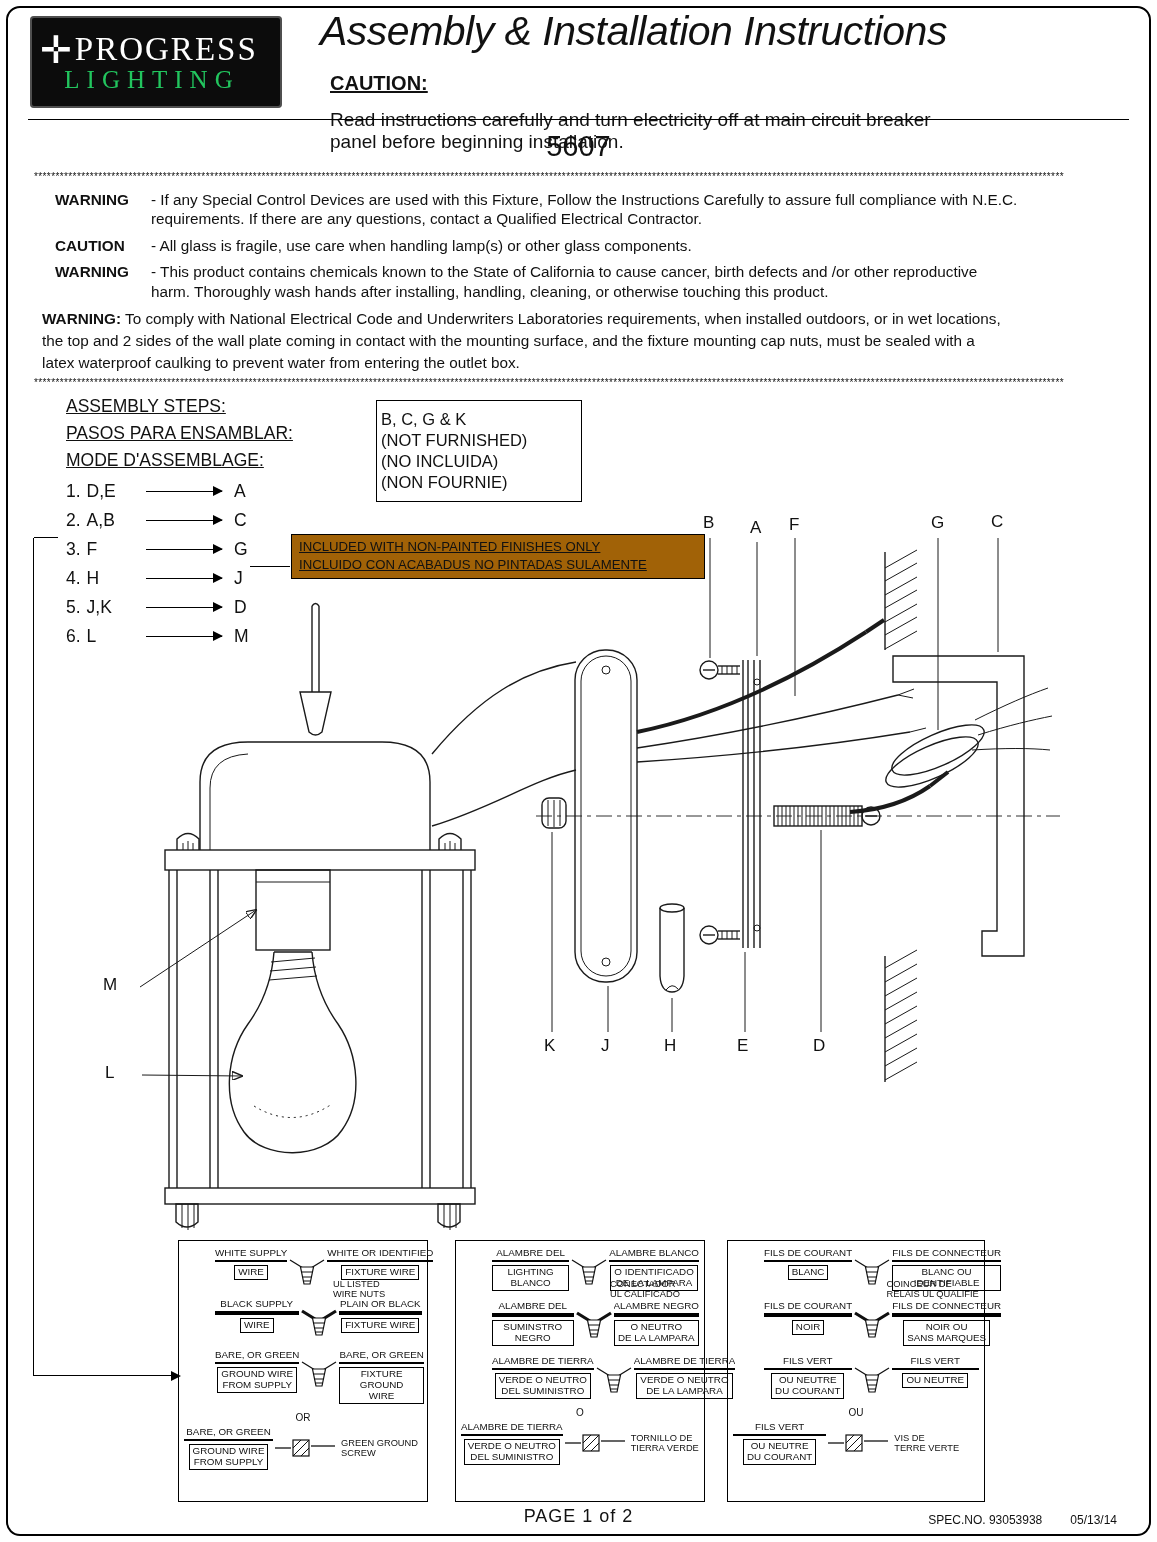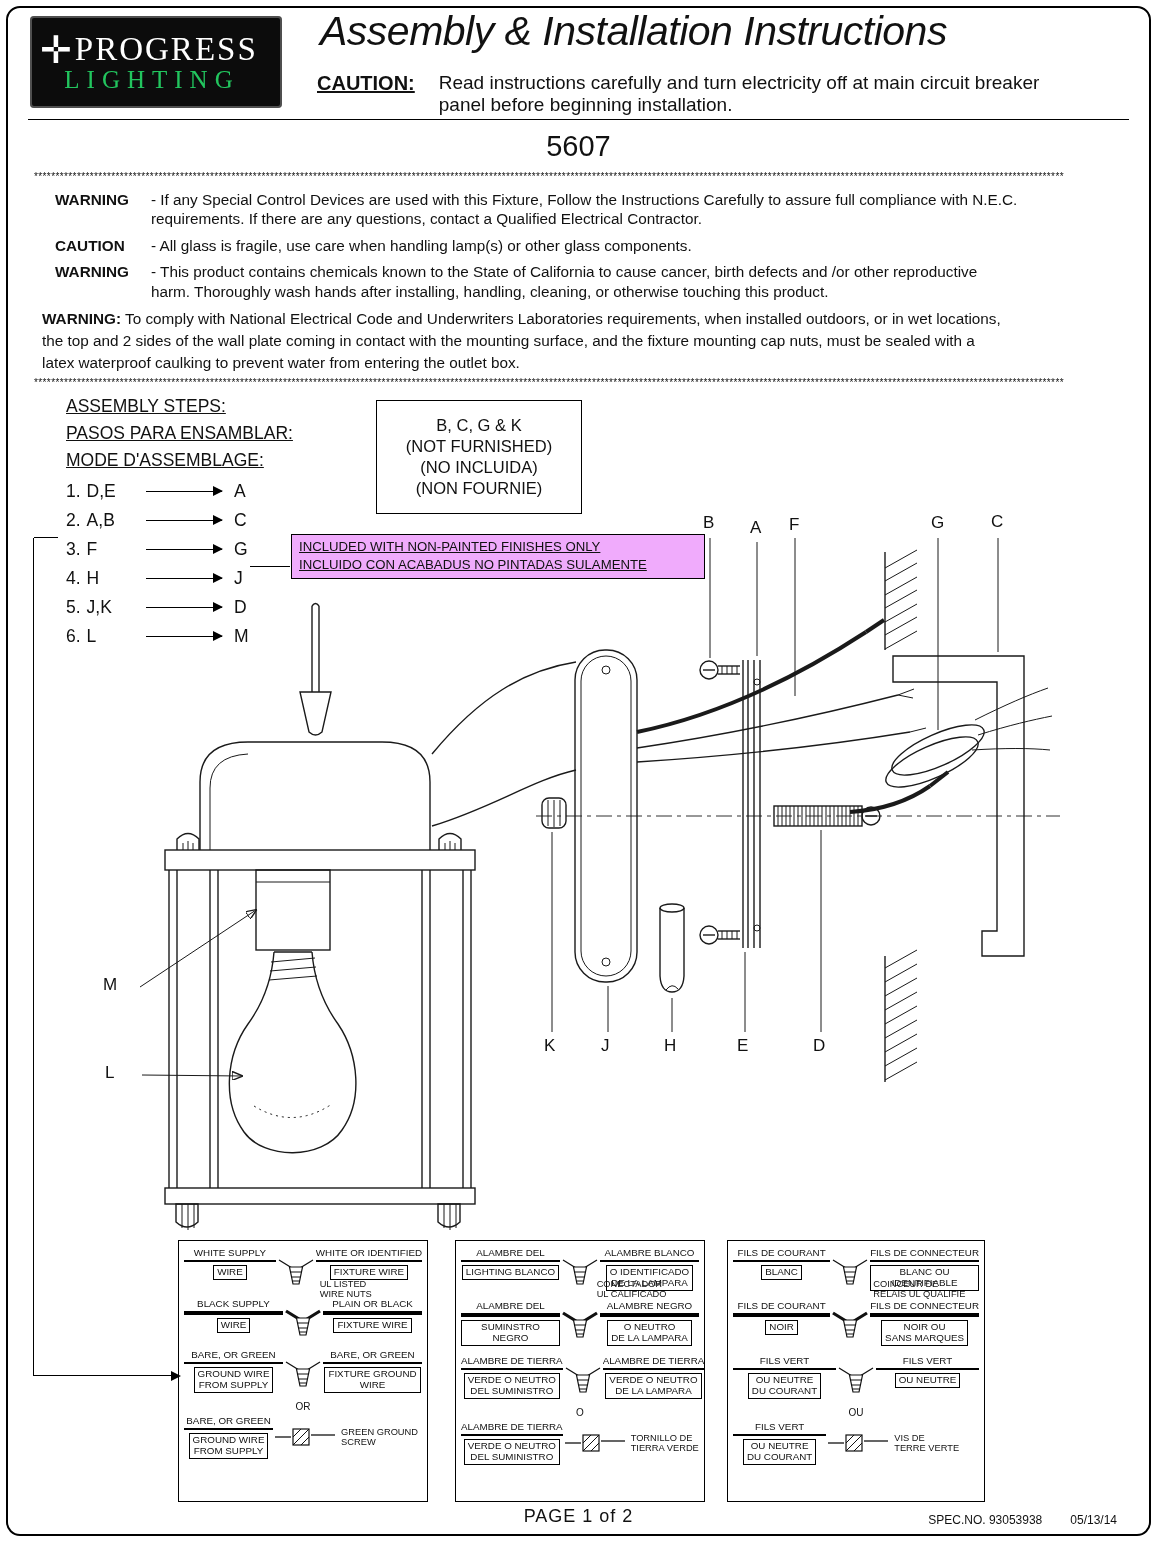--- a/index.html
+++ b/index.html
@@ -8,21 +8,21 @@
   .sheet-border{position:absolute;inset:6px;border:2px solid #000;border-radius:14px;pointer-events:none;}
 
   
   .logo-box{position:absolute;left:30px;top:16px;width:252px;height:92px;background:#0c0c0c;border-radius:4px;
     box-shadow:inset 0 0 0 2px rgba(255,255,255,.28);display:flex;flex-direction:column;justify-content:center;
     padding:4px 10px;box-sizing:border-box;}
   .logo-line1{font-family:"Liberation Serif",serif;font-size:33px;color:#fff;letter-spacing:2px;display:flex;align-items:center;}
   .logo-cross{font-size:38px;line-height:1;margin-right:1px;}
   .logo-line2{font-family:"Liberation Serif",serif;font-size:25px;color:#22c55e;letter-spacing:7px;text-align:center;padding-right:8px;margin-top:-3px;}
   .doc-title{position:absolute;left:320px;top:8px;font-size:41px;letter-spacing:-.5px;white-space:nowrap;font-style:italic;}
-  .hdr-caution{position:absolute;left:317px;top:72px;display:flex;gap:24px;}
+  .hdr-caution{position:absolute;left:330px;top:72px;display:flex;gap:14px;flex-direction:column;}
   .hdr-caution-label{font-weight:bold;font-size:20px;text-decoration:underline;}
   .hdr-caution-text{font-size:19px;width:620px;line-height:1.18;}
   .hdr-rule{position:absolute;left:28px;right:28px;top:119px;border-top:1.6px solid #000;}
   .model{position:absolute;left:0;right:0;top:130px;text-align:center;font-size:29px;}
 
   .sep{position:absolute;left:34px;width:1090px;overflow:hidden;white-space:nowrap;font-size:10px;line-height:9px;letter-spacing:.4px;}
   .sep1{top:172px;} .sep2{top:378px;}
 
   
   .notices{position:absolute;left:55px;top:190px;width:1066px;}
@@ -35,23 +35,23 @@
 
   
   .steps{position:absolute;left:66px;top:396px;font-size:17.5px;}
   .steps-heading{text-decoration:underline;margin-bottom:6px;}
   .steps-list{margin-top:10px;}
   .step-row{display:flex;align-items:center;margin:8px 0;}
   .step-numfrom{width:80px;display:flex;gap:6px;}
   .step-arrow{width:76px;height:1.7px;background:#000;position:relative;margin-right:12px;}
   .step-arrow::after{content:"";position:absolute;right:-1px;top:-4.4px;width:0;height:0;
     border-left:10px solid #000;border-top:5px solid transparent;border-bottom:5px solid transparent;}
-  .nf-box{position:absolute;left:376px;top:400px;width:196px;border:1.6px solid #000;padding:14px 4px;text-align:center;
+  .nf-box{position:absolute;left:376px;top:400px;width:196px;border:1.6px solid #000;padding:8px 4px;
     font-size:16.5px;line-height:1.28;}
-  .inc-box{position:absolute;left:291px;top:534px;width:398px;border:1.2px solid #000;padding:3px 7px;font-size:13.2px;line-height:1.4;background:#f0abfc;}
+  .inc-box{position:absolute;left:291px;top:534px;width:398px;border:1.2px solid #000;padding:3px 7px;font-size:13.2px;line-height:1.4;background:#a16207;}
   .inc-line{text-decoration:underline;}
   .note-leader{position:absolute;left:250px;top:566px;width:40px;border-top:1.3px solid #000;}
   .left-bracket{position:absolute;left:33px;top:538px;width:142px;height:837px;border-left:1.5px solid #000;border-bottom:1.5px solid #000;}
   .left-bracket::before{content:"";position:absolute;left:0;top:-1px;width:24px;border-top:1.5px solid #000;}
   .left-bracket::after{content:"";position:absolute;right:-5px;bottom:-5.8px;width:0;height:0;
     border-left:10px solid #000;border-top:5px solid transparent;border-bottom:5px solid transparent;}
 
   
   .diagram{position:absolute;left:60px;top:510px;width:1060px;height:730px;}
   .dg-svg{position:absolute;left:0;top:0;}
@@ -64,21 +64,21 @@
   .lblB{left:643px;top:3px;} .lblA{left:690px;top:8px;} .lblF{left:729px;top:5px;}
   .lblG{left:871px;top:3px;} .lblC{left:931px;top:2px;}
   .lblK{left:484px;top:526px;} .lblJ{left:541px;top:526px;} .lblH{left:604px;top:526px;}
   .lblE{left:677px;top:526px;} .lblD{left:753px;top:526px;}
   .lblM{left:43px;top:465px;} .lblL{left:45px;top:553px;}
 
   
   .wpanel{position:absolute;top:1240px;width:250px;height:262px;border:1.6px solid #000;box-sizing:border-box;
     padding:7px 5px 4px 5px;font-size:9.8px;line-height:1.12;text-align:center;}
   .wp1{left:178px;} .wp2{left:455px;} .wp3{left:727px;width:258px;}
-  .wrow{position:relative;display:grid;grid-template-columns:1fr 36px 1fr;column-gap:2px;margin-bottom:10px;align-items:start;}
+  .wrow{position:relative;display:grid;grid-template-columns:1fr 36px 1fr;column-gap:2px;margin-bottom:10px;align-items:start;margin-left:31px;}
   .wcol{display:flex;flex-direction:column;align-items:center;}
   .wtop{width:100%;border-bottom:2px solid #000;padding-bottom:1px;white-space:nowrap;overflow:hidden;}
   .thickrow .wtop{border-bottom-width:4px;}
   .wbox{border:1px solid #000;padding:1px 3px;margin-top:3px;white-space:pre-line;}
   .wnote{position:absolute;left:57%;top:31px;font-size:9.3px;white-space:pre-line;text-align:left;}
   .joinsvg .arm{stroke:#111;fill:none;stroke-width:1.3;}
   .thickrow .joinsvg .arm{stroke-width:3.2;}
   .joinsvg .nutb,.screwsvg .nutb{stroke:#111;fill:#fff;stroke-width:1.2;}
   .joinsvg .nutl,.screwsvg .nutl{stroke:#111;fill:none;stroke-width:1;}
   .screwsvg .arm{stroke:#111;fill:none;stroke-width:1.3;}

